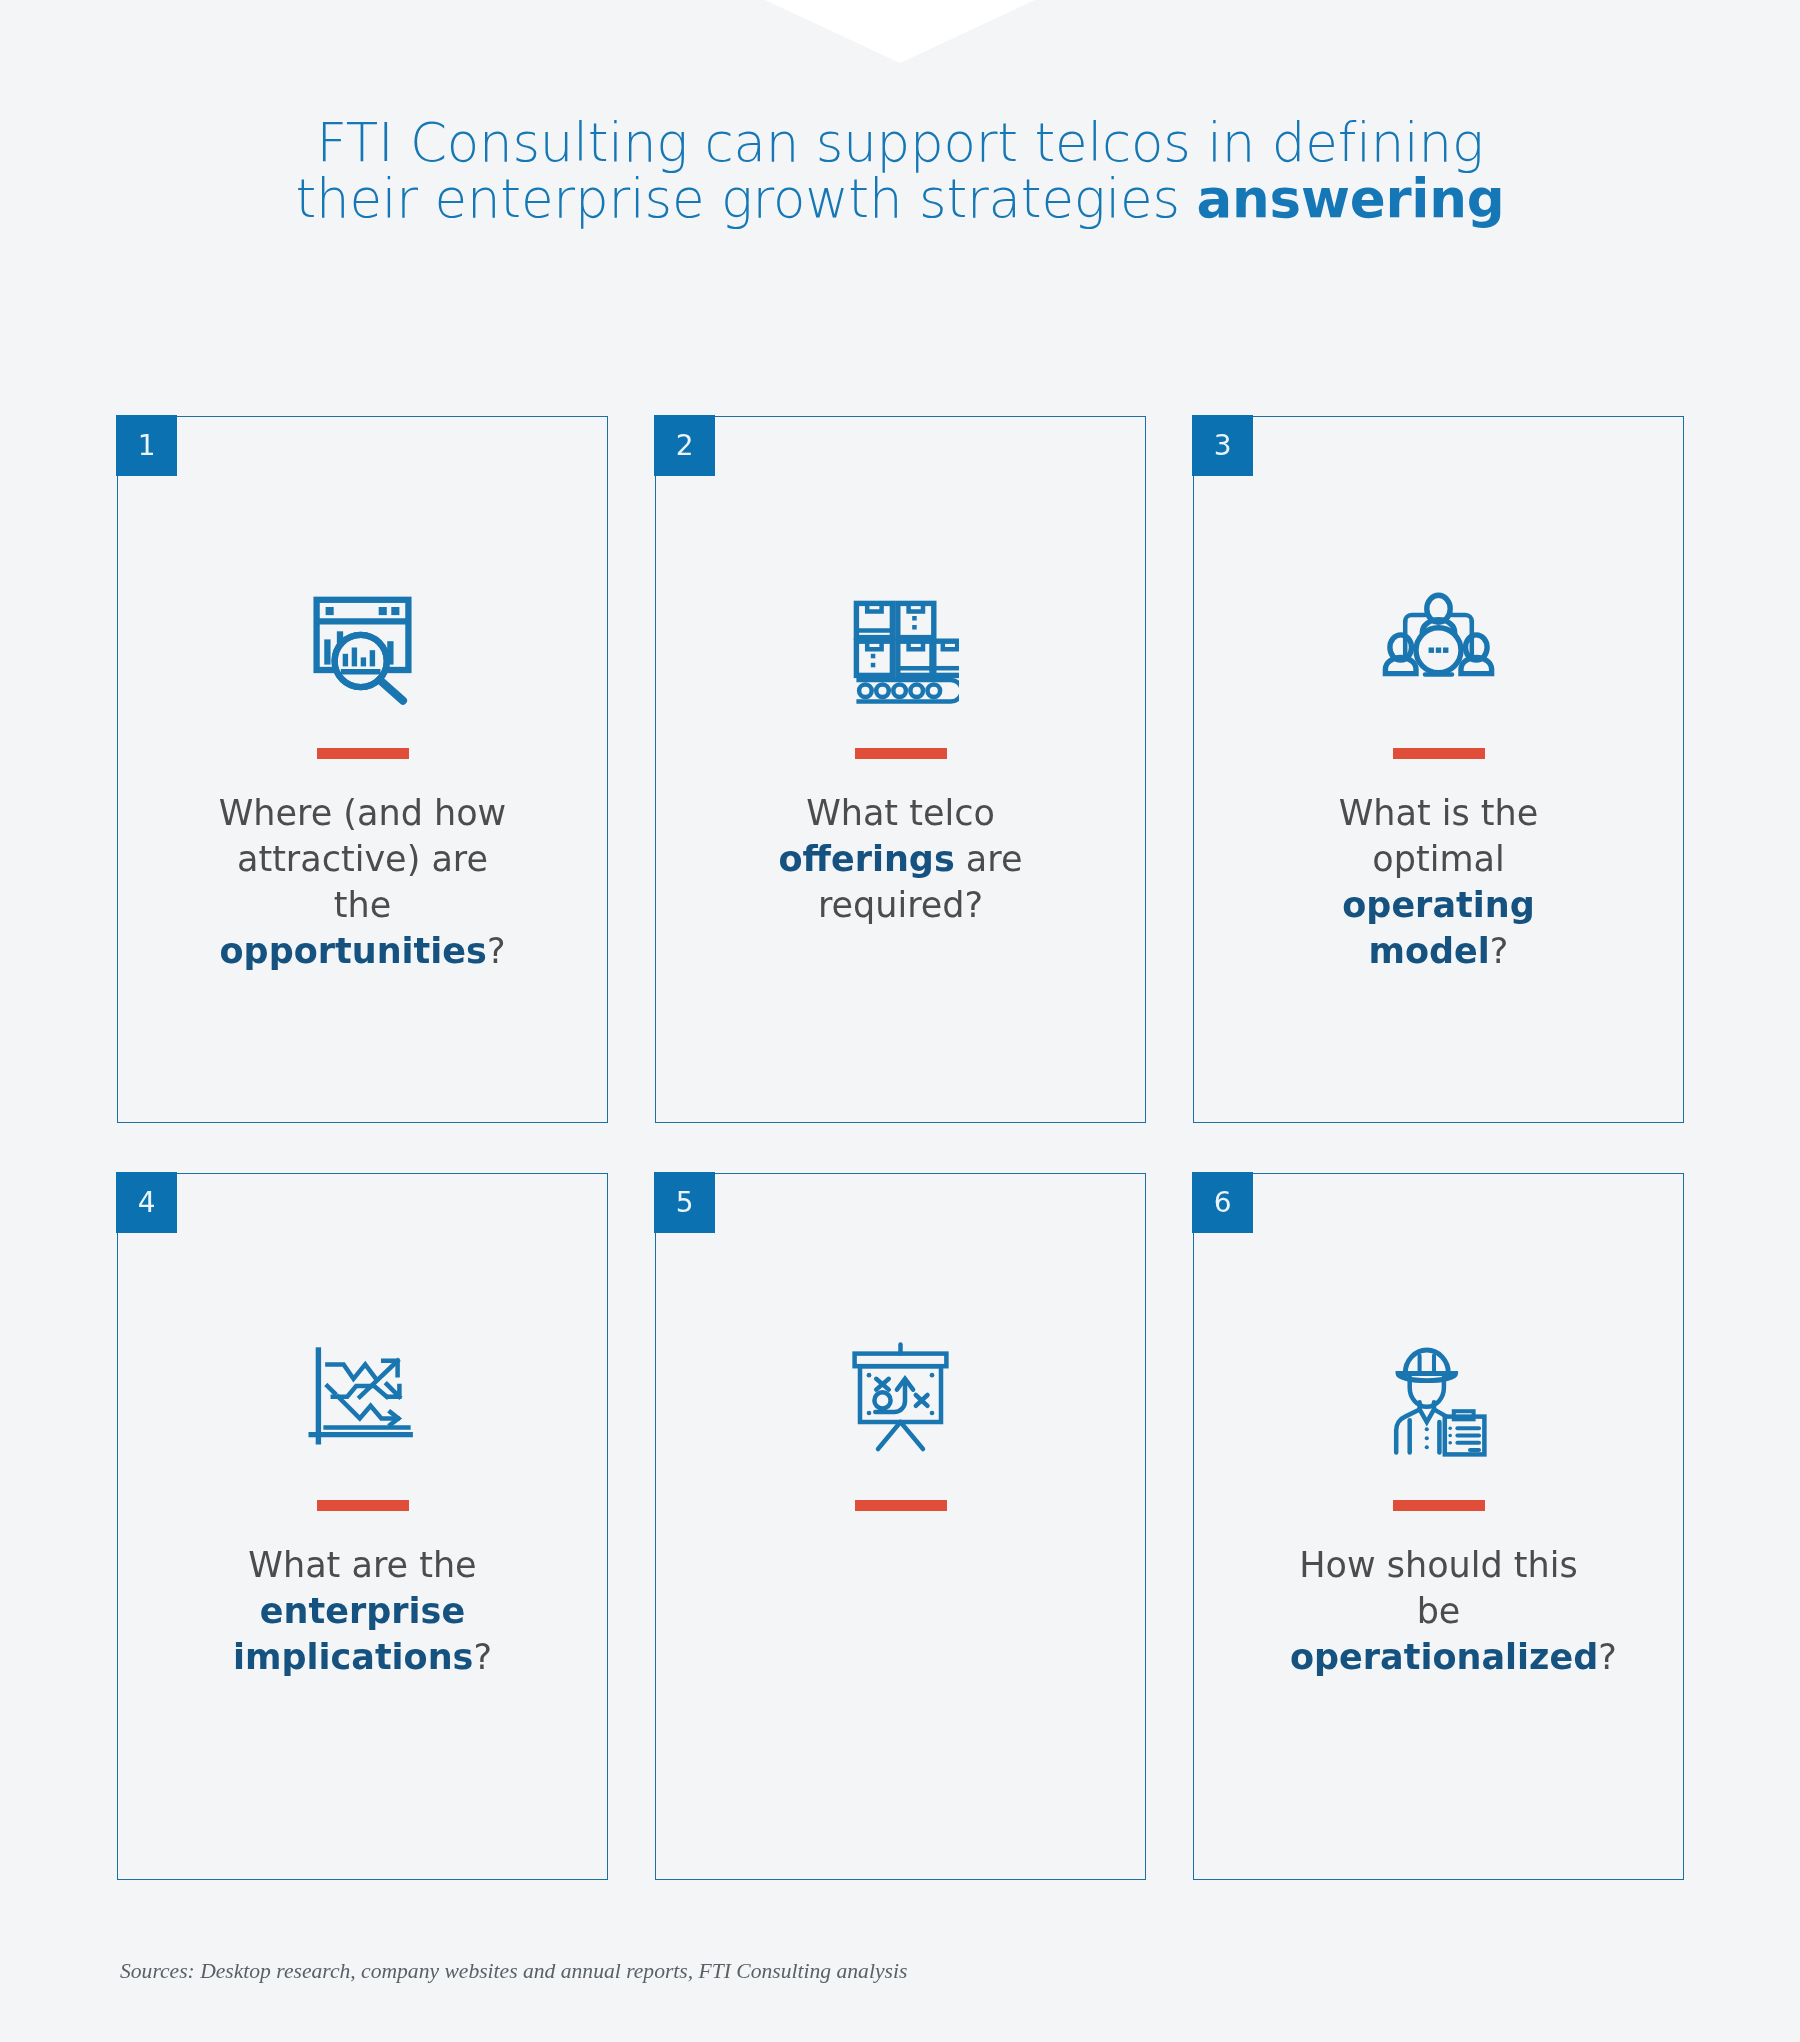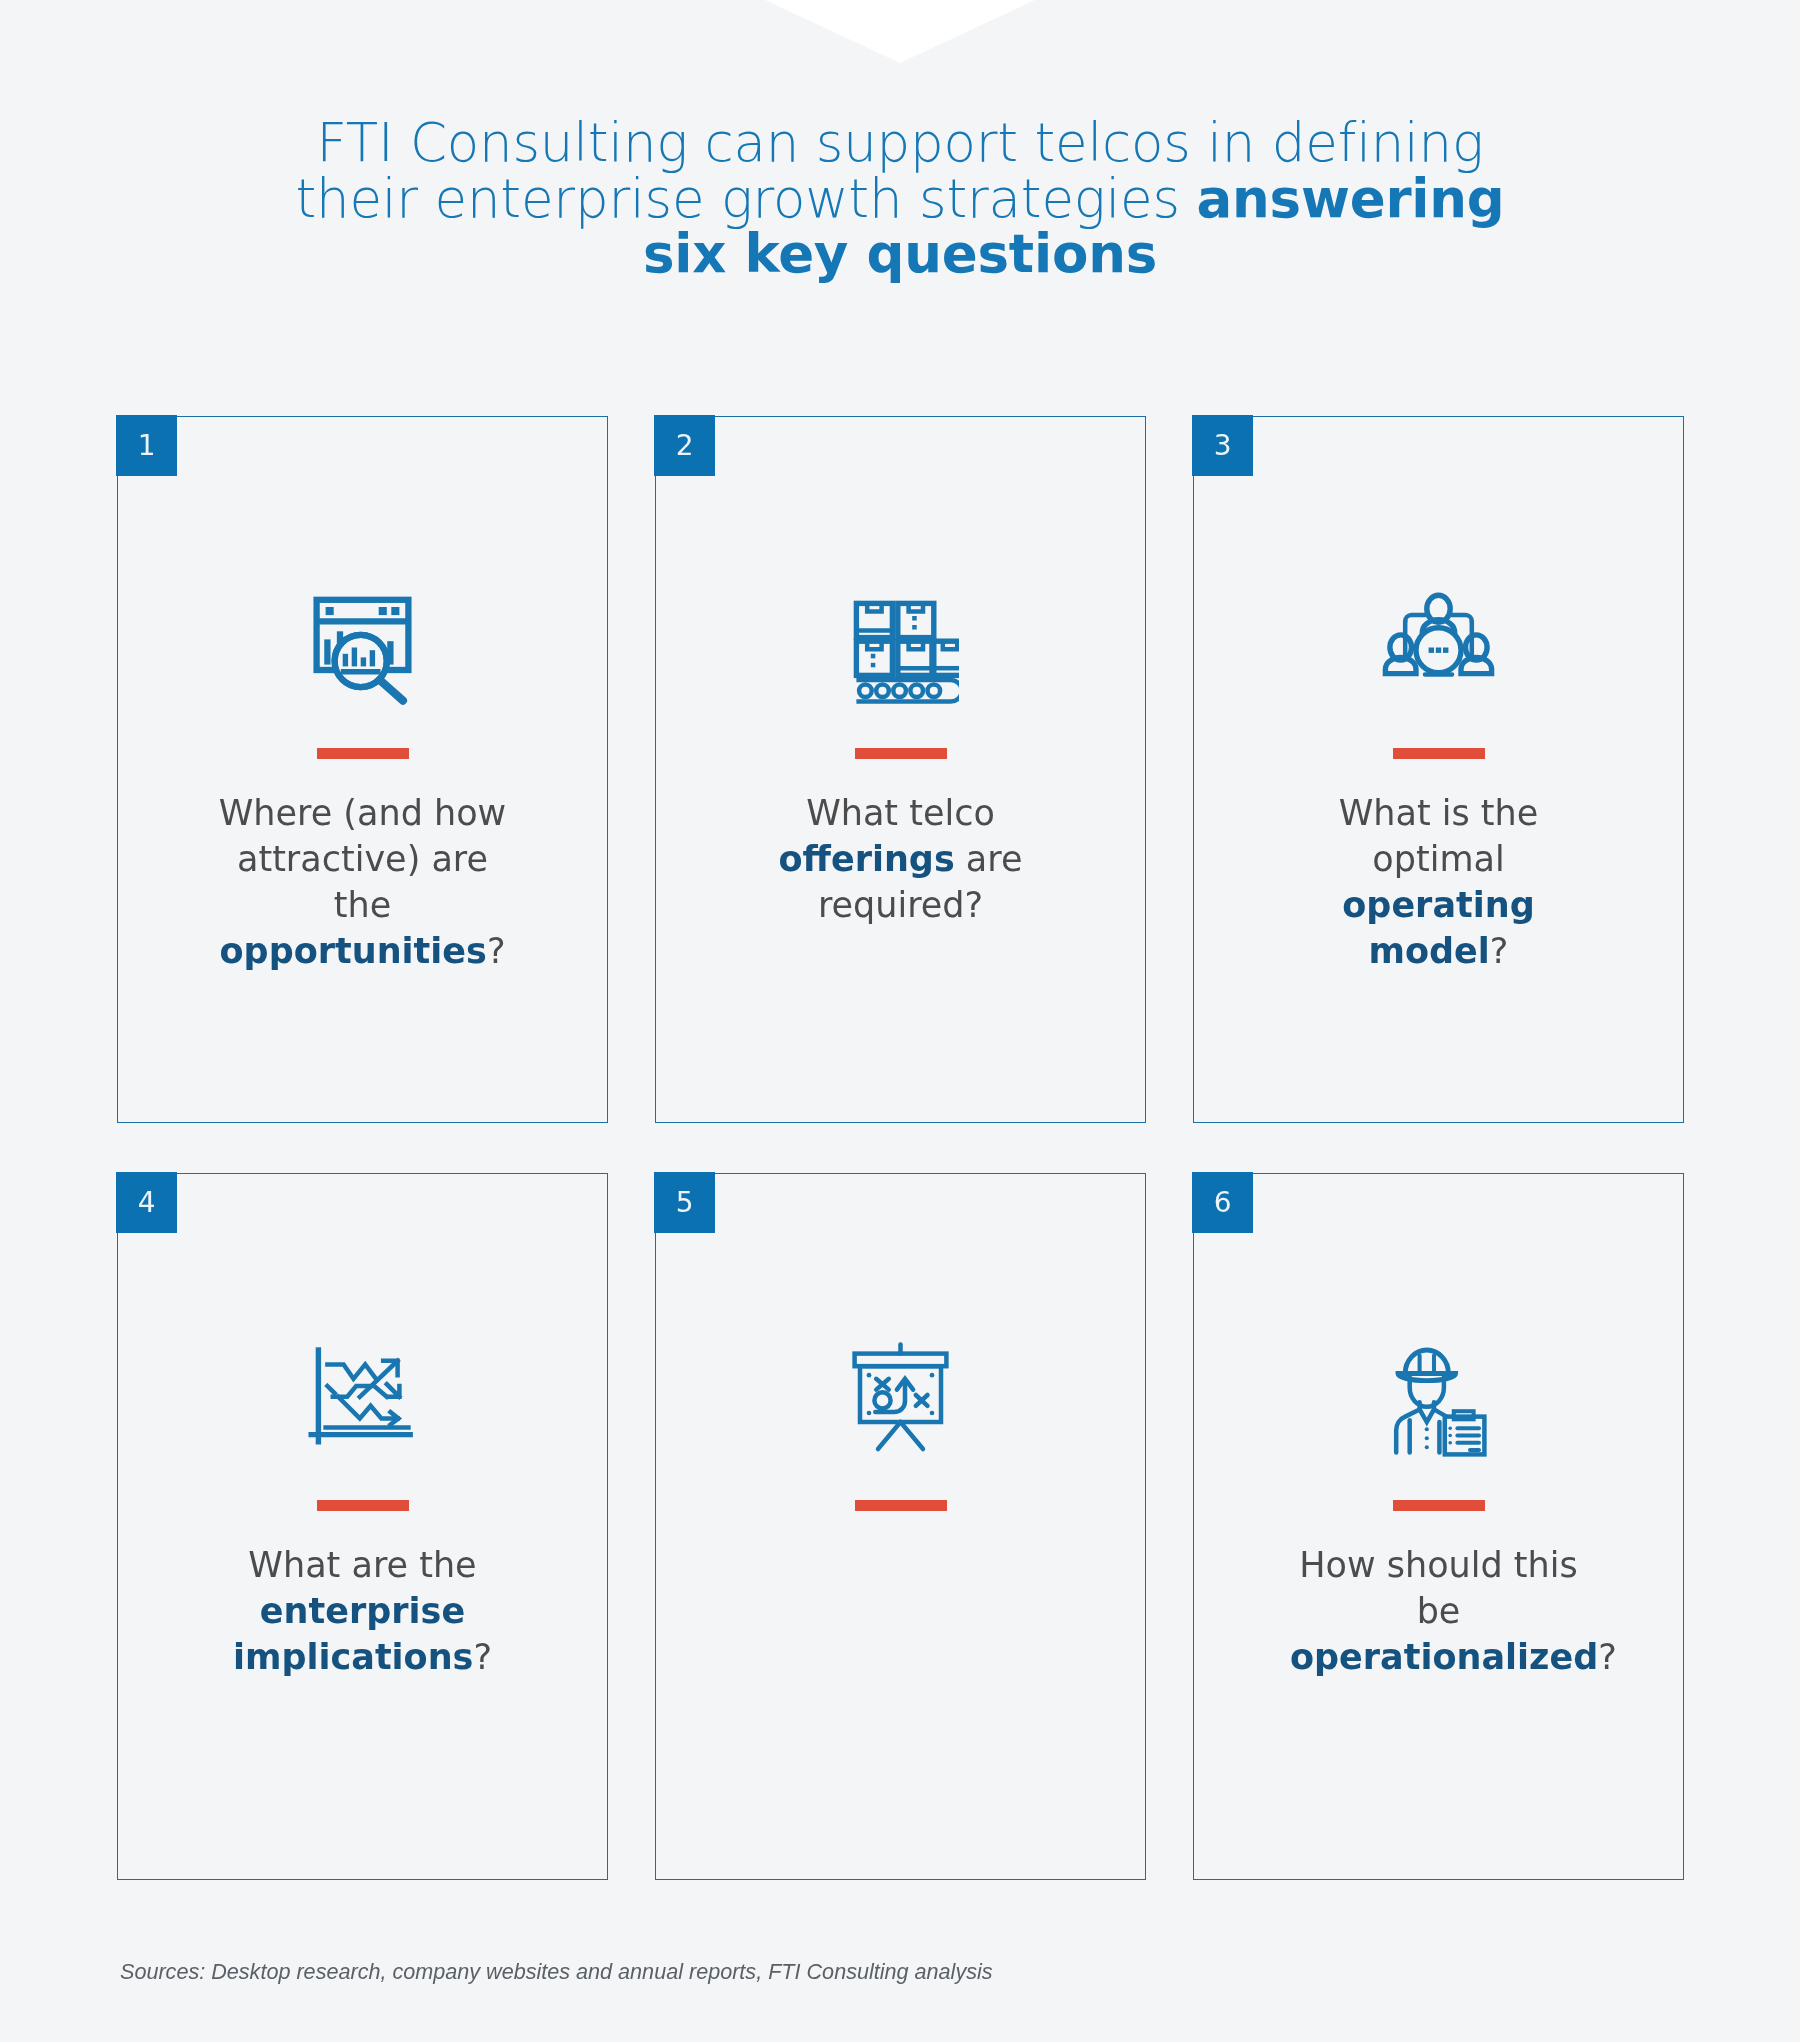--- a/index.html
+++ b/index.html
@@ -115,36 +115,35 @@
   }
 
   
   .grid .card.row2 .card-icon { margin-top: 162px; }
 
   
   .sources {
     position: absolute;
     top: 1959px;
     left: 120px;
-    font-family: Liberation Sans, sans-serif;
+    font-family: Liberation Serif, serif;
     font-size: 21.6px;
     font-style: italic;
     color: #5a6066;
   }
 </style>
 </head>
 <body>
 
 <div class="top-notch"></div>
 
 <div class="title-wrap">
   <div class="title">
     <span>FTI Consulting can support telcos in defining</span><br>
     <span>their enterprise growth strategies </span><b>answering</b><br>
-    <b>six key questions</b>
   </div>
 </div>
 
 <div class="grid">
 
   <div class="card">
     <div class="card-number">1</div>
     <div class="card-icon">
       <svg width="117" height="117" viewBox="0 0 130 130" fill="none" stroke="#1a76b0" stroke-width="7">
         <rect x="14" y="12" width="102" height="78"></rect>

